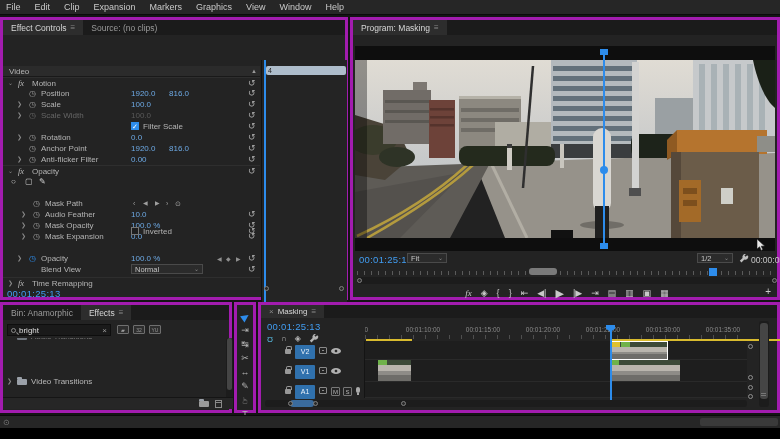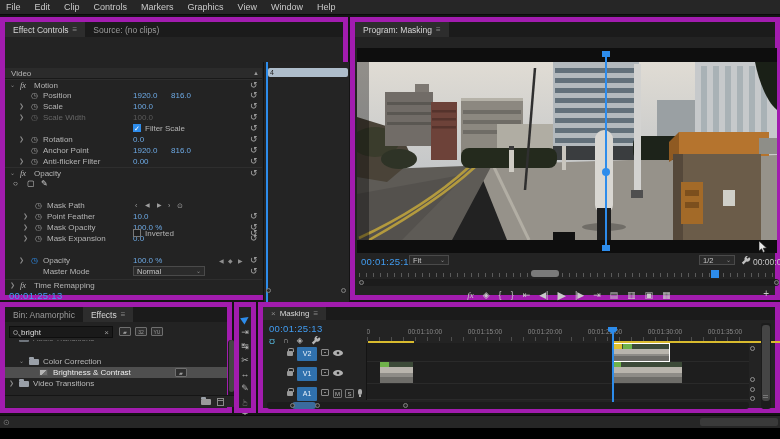--- a/index.html
+++ b/index.html
@@ -5,21 +5,21 @@
   *{margin:0;padding:0;box-sizing:border-box}
   html,body{width:780px;height:439px;overflow:hidden;background:#000;
     font-family:"Liberation Sans",sans-serif;color:#c8c8c8;}
   .app{position:relative;width:780px;height:439px;background:#141414;font-size:8px}
   .abs{position:absolute}
   
   .menubar{left:0;top:0;width:780px;height:15px;background:#262626;border-bottom:1px solid #0a0a0a;
     display:flex;align-items:center;gap:14px;padding-left:6px;font-size:9px;color:#c9c9c9}
   .menubar span{cursor:default}
   
-  .panel{background:#232323;border:5px solid #a21caf}
+  .panel{background:#232323;border:3px solid #a21caf}
   .tabstrip{position:absolute;left:0;top:0;right:0;height:15px;background:#1b1b1b;display:flex;align-items:stretch;font-size:8.5px}
   .tab{display:flex;align-items:center;gap:4px;padding:0 8px;color:#9a9a9a;background:#1b1b1b}
   .tab.active{background:#2d2d2d;color:#d6d6d6}
   .pmenu{color:#8a8a8a;font-size:8px}
   .tc{color:var(--timecode_blue);font-size:9.5px;letter-spacing:.3px}
   .dim{color:#8a8a8a}
   
   .ec-head{position:absolute;left:0;top:25px;width:348px;height:14px;background:#262626;border-bottom:1px solid #161616;display:flex;align-items:center;font-size:8px}
   .ec-row{position:absolute;left:0;width:257px;height:11px;line-height:11px}
   .ec-row .lbl{position:absolute;top:0;color:#b4b4b4;white-space:nowrap}
@@ -101,21 +101,21 @@
 </style>
 </head>
 <body>
 
 <div class="app" data-name="premiere-pro-window">
 
   <div class="abs menubar" data-name="menu-bar">
       <span class="menu-item" data-name="menu-item-0">File</span>
       <span class="menu-item" data-name="menu-item-1">Edit</span>
       <span class="menu-item" data-name="menu-item-2">Clip</span>
-      <span class="menu-item" data-name="menu-item-3">Controls</span>
+      <span class="menu-item" data-name="menu-item-3">Expansion</span>
       <span class="menu-item" data-name="menu-item-4">Markers</span>
       <span class="menu-item" data-name="menu-item-5">Graphics</span>
       <span class="menu-item" data-name="menu-item-6">View</span>
       <span class="menu-item" data-name="menu-item-7">Window</span>
       <span class="menu-item" data-name="menu-item-8">Help</span>
     </div>
 
   <div class="abs panel" style="left:0;top:17px;width:348px;height:283px" data-name="effect-controls-panel">
     <div class="tabstrip" data-name="effect-controls-tabstrip">
       <div class="tab active" data-name="tab-effect-controls">
@@ -219,21 +219,21 @@
         <span class="abs" style="left:130px;color:#9f9f9f;font-size:7px" data-name="track-mask-backward-one-icon">‹</span>
         <span class="abs" style="left:140px;color:#9f9f9f;font-size:6px" data-name="track-mask-backward-icon">◀</span>
         <span class="abs" style="left:152px;color:#9f9f9f;font-size:6px" data-name="track-mask-forward-icon">▶</span>
         <span class="abs" style="left:163px;color:#9f9f9f;font-size:7px" data-name="track-mask-forward-one-icon">›</span>
         <span class="abs" style="left:172px;color:#9f9f9f;font-size:7px" data-name="tracking-method-icon">⊙</span>
       </div>
 
       <div class="ec-row" style="top:143px" data-name="ec-mask-feather-row">
         <span class="chev" style="left:18px" data-name="twirl-icon">❯</span>
         <span class="sw" style="left:30px" data-name="stopwatch-icon">◷</span>
-        <span class="lbl" style="left:42px" data-name="param-label">Point Feather</span>
+        <span class="lbl" style="left:42px" data-name="param-label">Audio Feather</span>
         <span class="val" style="left:128px" data-name="param-value">10.0</span>
         <span class="reset" data-name="reset-icon">↺</span>
       </div>
 
       <div class="ec-row" style="top:154px" data-name="ec-mask-opacity-row">
         <span class="chev" style="left:18px" data-name="twirl-icon">❯</span>
         <span class="sw" style="left:30px" data-name="stopwatch-icon">◷</span>
         <span class="lbl" style="left:42px" data-name="param-label">Mask Opacity</span>
         <span class="val" style="left:128px" data-name="param-value">100.0 %</span>
         <span class="reset" data-name="reset-icon">↺</span>
@@ -258,21 +258,21 @@
         <span class="sw" style="left:26px;color:var(--accent)" data-name="stopwatch-icon-animated">◷</span>
         <span class="lbl" style="left:38px" data-name="param-label">Opacity</span>
         <span class="val" style="left:128px" data-name="param-value">100.0 %</span>
         <span class="kf" style="left:214px" data-name="previous-keyframe-icon">◀</span>
         <span class="kf" style="left:223px" data-name="add-keyframe-icon">◆</span>
         <span class="kf" style="left:233px" data-name="next-keyframe-icon">▶</span>
         <span class="reset" data-name="reset-icon">↺</span>
       </div>
 
       <div class="ec-row" style="top:198px" data-name="ec-blend-mode-row">
-        <span class="lbl" style="left:38px" data-name="param-label">Master Mode</span>
+        <span class="lbl" style="left:38px" data-name="param-label">Blend View</span>
         <div class="dropdown" style="left:128px;top:0;width:72px" data-name="blend-mode-dropdown">
           <span data-name="blend-mode-value">Normal</span>
           <span style="font-size:6px;color:#8a8a8a" data-name="chevron-down-icon">⌄</span>
         </div>
         <span class="reset" data-name="reset-icon">↺</span>
       </div>
 
       <div class="ec-row" style="top:211px;border-top:1px solid #2e2e2e" data-name="ec-time-remapping-row">
         <span class="chev" style="left:5px" data-name="twirl-icon">❯</span>
         <span class="fx" style="left:15px" data-name="fx-icon">fx</span>
@@ -444,30 +444,20 @@
         <span class="badge" data-name="accelerated-effects-badge">▰</span>
         <span class="badge" data-name="thirtytwo-bit-badge">32</span>
         <span class="badge" data-name="yuv-badge">YU</span>
       </div>
 
     <div class="abs" style="left:0;top:33px;width:222px;height:67px;overflow:hidden" data-name="effects-tree">
       <div class="tree-row" style="top:-7px;color:#7a7a7a" data-name="tree-item-audio-transitions">
         <span class="i-folder" style="left:14px;background:#6f757c"></span>
         <span style="position:absolute;left:28px" data-name="tree-label">Audio Transitions</span>
       </div>
-      <div class="tree-row" style="top:16px" data-name="tree-item-color-correction">
-        <span class="tchev" style="left:14px" data-name="twirl-icon">⌄</span>
-        <span class="i-folder" style="left:24px" data-name="folder-icon"></span>
-        <span style="position:absolute;left:38px" data-name="tree-label">Color Correction</span>
-      </div>
-      <div class="tree-row" style="top:27px;background:#4f4f4f;color:#ececec" data-name="tree-item-brightness-contrast">
-        <span class="i-fxbox" style="left:34px" data-name="effect-icon"></span>
-        <span style="position:absolute;left:48px" data-name="tree-label">Brightness &amp; Contrast</span>
-        <span class="badge" style="position:absolute;left:170px;top:1px" data-name="accelerated-effect-badge">▰</span>
-      </div>
       <div class="tree-row" style="top:38px" data-name="tree-item-video-transitions">
         <span class="tchev" style="left:4px" data-name="twirl-icon">❯</span>
         <span class="i-folder" style="left:14px" data-name="folder-icon"></span>
         <span style="position:absolute;left:28px" data-name="tree-label">Video Transitions</span>
       </div>
     </div>
     <div class="abs scroll-v" style="left:223px;top:33px;width:7px;height:65px" data-name="effects-scrollbar">
       <div class="handle" style="top:0;height:52px"></div>
     </div>
     <div class="abs" style="left:0;bottom:1px;width:230px;height:12px;background:#262626;border-top:1px solid #151515" data-name="effects-bottom-bar">

